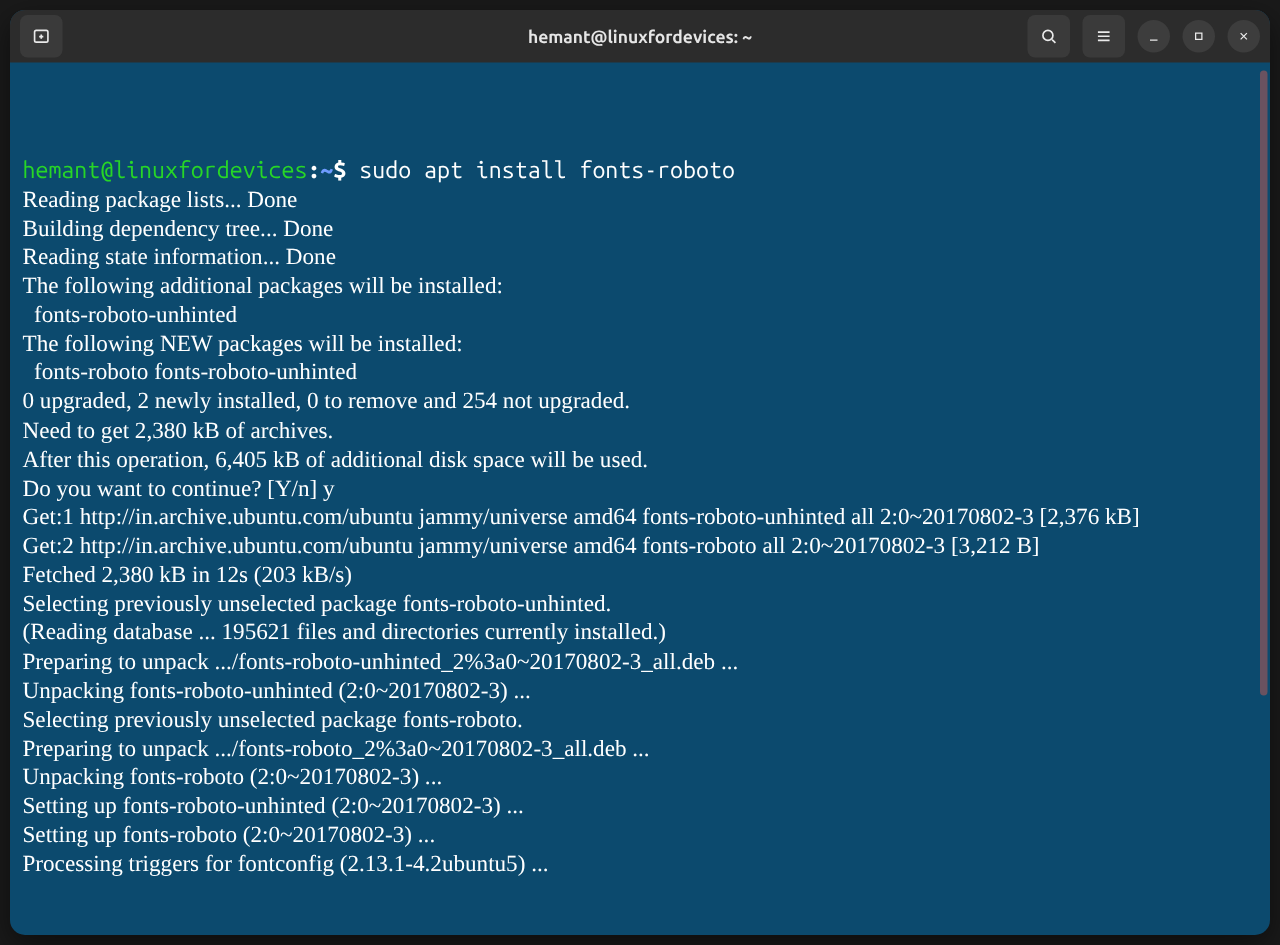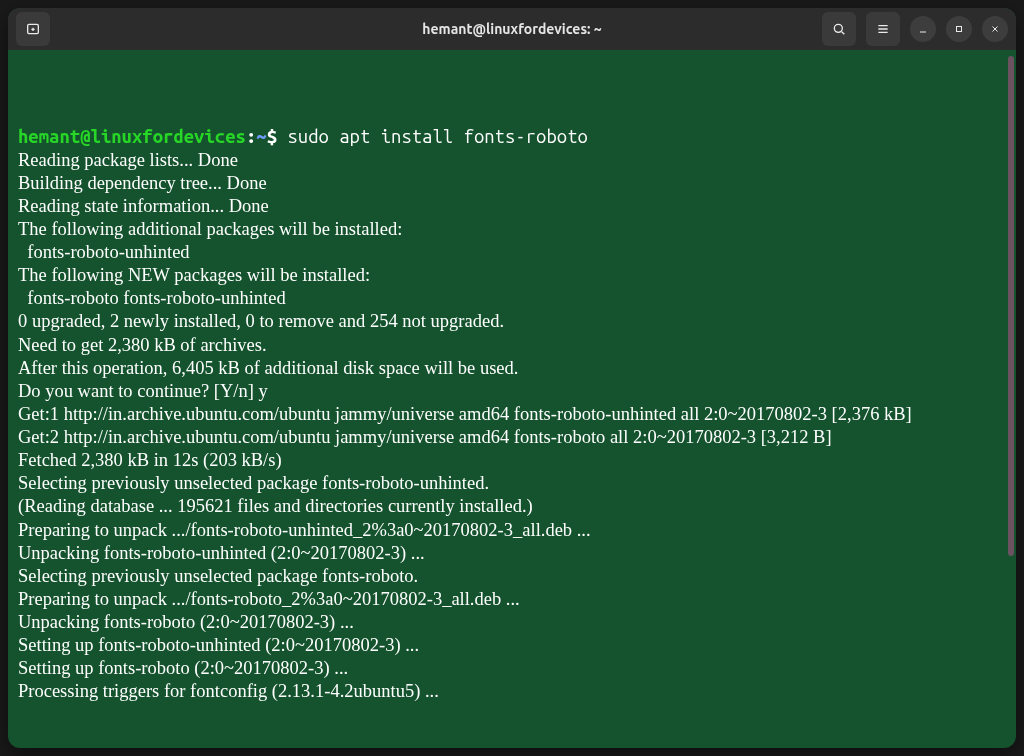--- a/index.html
+++ b/index.html
@@ -9,21 +9,21 @@
     display: flex;
     align-items: flex-start;
     justify-content: center;
     padding: 8px;
     width: 1024px;
     height: 756px;
   }
   .window {
     width: 1008px;
     height: 740px;
-    background: #14532d;
+    background: #0c4a6e;
     border-radius: 12px;
     overflow: hidden;
     box-shadow: 0 8px 24px rgba(0,0,0,0.5);
     display: flex;
     flex-direction: column;
   }
   .titlebar {
     height: 42px;
     background: #2c2c2c;
     display: flex;
@@ -88,21 +88,21 @@
   }
   .scrollbar {
     position: absolute;
     right: 2px;
     top: 6px;
     width: 6px;
     height: 500px;
     background: #6a5260;
     border-radius: 3px;
   }
-  .prompt-user { color: #27d627; font-weight: bold; }
+  .prompt-user { color: #27d627; font-weight: normal; }
   .prompt-colon { color: #ffffff; font-weight: bold;}
   .prompt-path { color: #6f9cff; font-weight: bold;}
   .cmd { color: #ffffff; margin-top: 19px; }
   .out { color: #ffffff; font-family: Liberation Serif, serif; }
   .line { display: block; }
 </style>
 </head>
 <body>
 
 <div class="window">

